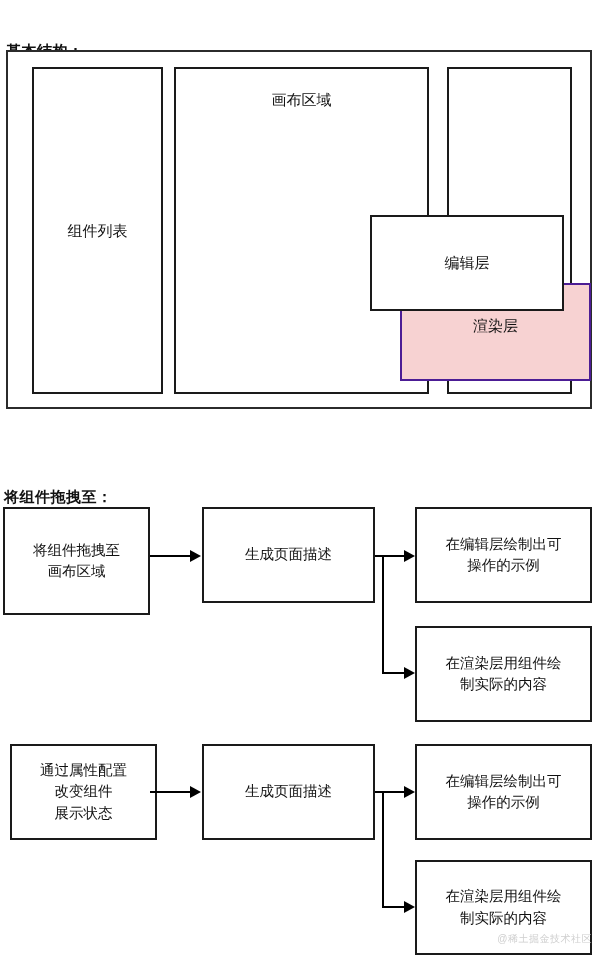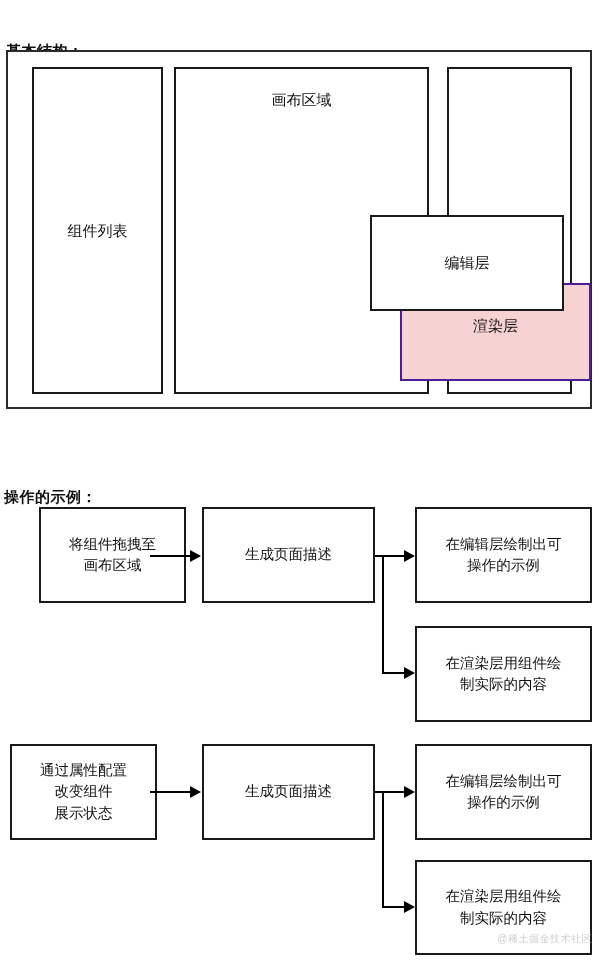--- a/index.html
+++ b/index.html
@@ -186,23 +186,23 @@
       <div class="layer-label">编辑层</div>
     </div>
   </div>
 
   <div class="struct-col" id="col-property">
     <div class="col-center-label">属性配置</div>
   </div>
 
 </div>
 
-<div class="section-title" id="title-flow">操作的示例：</div>
-
-<div class="flow-box" style="left:3px; top:507px; width:147px; height:96px;margin-left:36px;">
+<div class="section-title" id="title-flow">将组件拖拽至：</div>
+
+<div class="flow-box" style="left:3px; top:507px; width:147px; height:108px;">
   <span>将组件拖拽至
 画布区域</span>
 </div>
 
 <div class="connector h-line" style="left:150px; top:555px; width:42px;"></div>
 <div class="arrow-head" style="left:190px; top:550px;"></div>
 
 <div class="flow-box" style="left:202px; top:507px; width:173px; height:96px;">
   <span>生成页面描述</span>
 </div>

